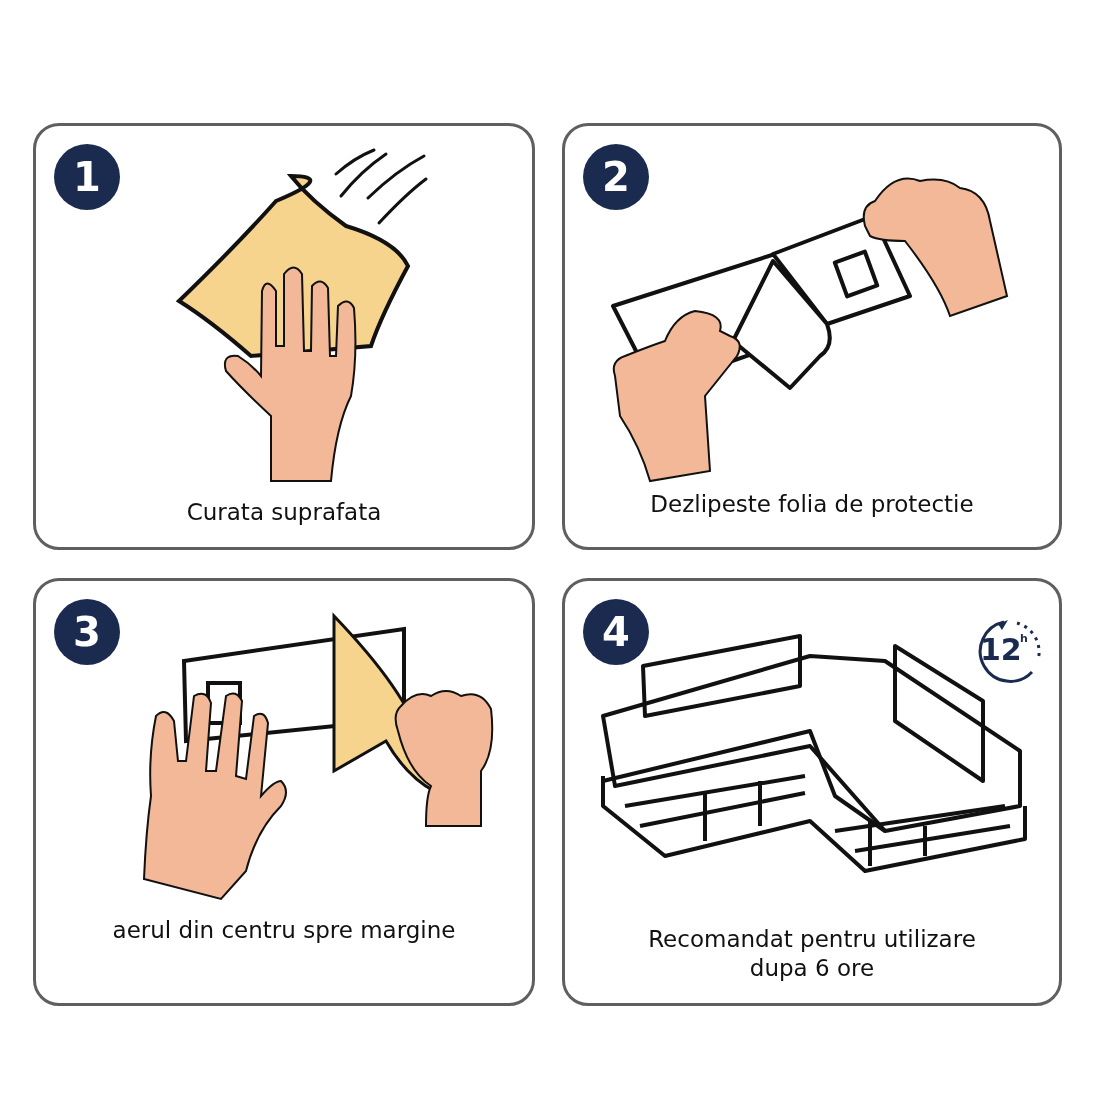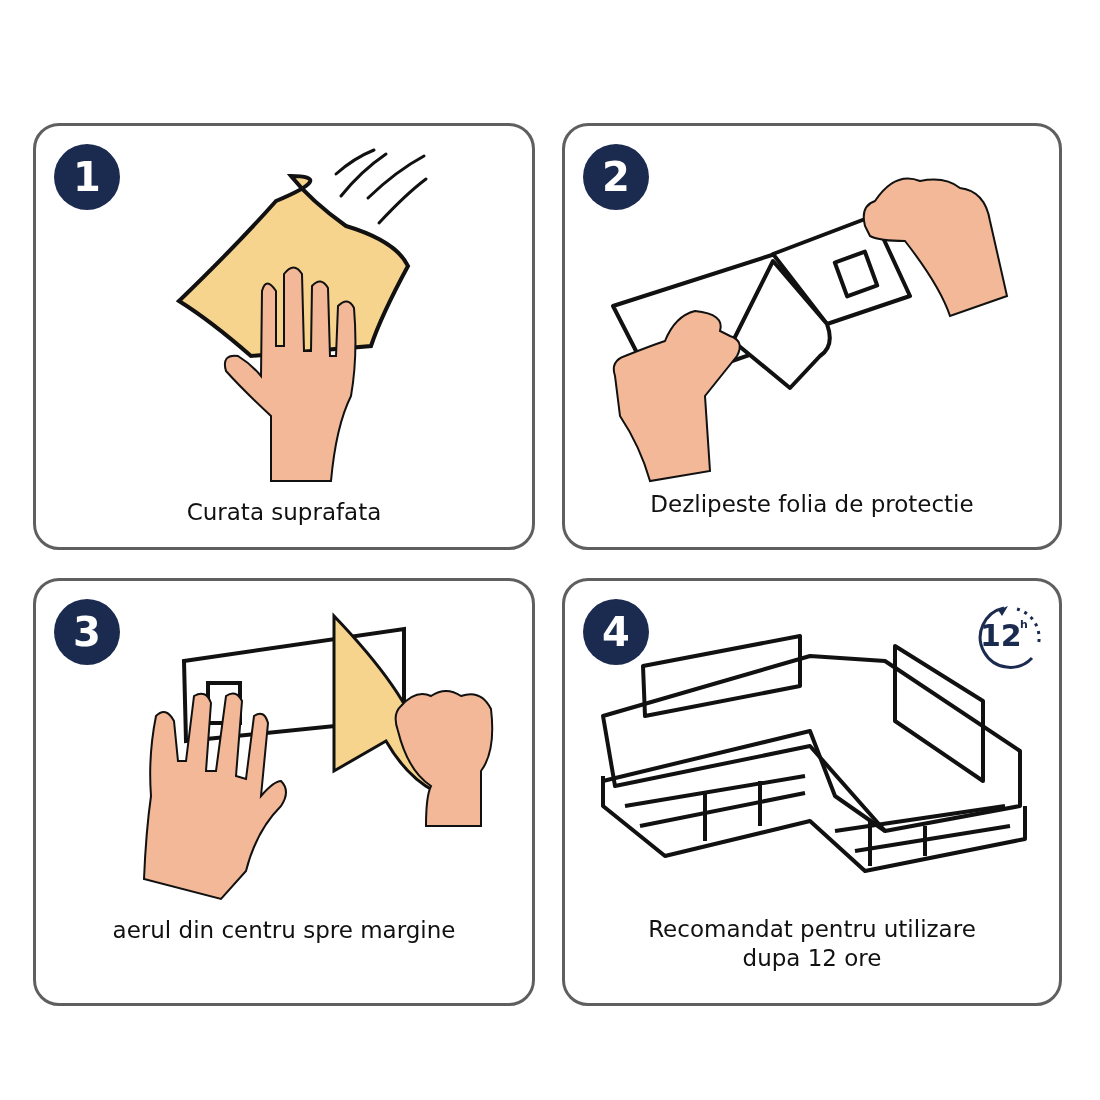--- a/index.html
+++ b/index.html
@@ -63,37 +63,37 @@
     <path d="M365 125 Q380 108 395 115 Q410 105 425 115 Q445 108 455 128 Q460 170 445 190 L445 245 L390 245 Q390 215 395 205 Q372 190 362 150 Q356 133 365 125 Z" fill="#f2b897" stroke="#111" stroke-width="2"></path>
     <path d="M108 298 Q110 250 115 215 Q112 175 120 135 Q130 125 138 140 L142 180 L150 180 L158 115 Q170 108 175 122 L170 190 L180 190 L190 115 Q200 108 206 120 L200 195 L210 198 L218 135 Q228 128 232 142 L225 215 Q238 200 245 200 Q255 210 245 225 Q220 250 210 290 L185 318 Z" fill="#f2b897" stroke="#111" stroke-width="2"></path>
   </svg>
   <div class="caption" style="top:335px;">
     <div>aerul din centru spre margine</div>
   </div>
 </div>
 
 <div class="card" style="left:562px;top:578px;width:500px;height:428px;">
   <div class="badge">4</div>
-  <div style="position:absolute;left:397px;top:15px;width:90px;height:80px;">
+  <div style="position:absolute;left:397px;top:29px;width:90px;height:80px;">
     <svg width="90" height="80" viewBox="0 0 90 80" style="position:absolute;left:0;top:0;">
       <path d="M42 12 A30 30 0 1 0 70 62" fill="none" stroke="#1b2b50" stroke-width="3"></path>
       <path d="M36 14 L46 10 L40 20 Z" fill="#1b2b50"></path>
       <path d="M55 13 A30 30 0 0 1 76 50" fill="none" stroke="#1b2b50" stroke-width="3" stroke-dasharray="3 5"></path>
     </svg>
     <span style="position:absolute;left:18px;top:22px;font-size:30px;font-weight:bold;color:#1b2b50;">12</span>
     <span style="position:absolute;left:58px;top:22px;font-size:11px;font-weight:bold;color:#1b2b50;">h</span>
   </div>
   <svg class="illus" width="500" height="428" viewBox="0 0 500 428">
     <g stroke="#111" stroke-width="4" fill="none" stroke-linejoin="round">
       <path d="M78 85 L235 55 L235 105 L80 135 Z"></path>
       <path d="M330 65 L418 120 L418 200 L330 140 Z"></path>
       <path d="M38 135 L245 75 L320 80 L455 170 L455 225 L320 250 L245 165 L50 205 Z"></path>
       <path d="M38 200 L245 150 L270 215 L320 250"></path>
       <path d="M38 195 L38 225 L100 275 L245 240 L300 290 L460 258 L460 225"></path>
       <path d="M60 225 L240 195 M75 245 L240 212 M270 250 L440 225 M290 270 L445 245"></path>
       <path d="M140 210 L140 260 M195 200 L195 245 M305 240 L305 285 M360 245 L360 275"></path>
     </g>
   </svg>
-  <div class="caption" style="top:334px;">
+  <div class="caption" style="top:344px;">
     <div>Recomandat pentru utilizare</div>
-    <div>dupa 12 ore</div>
+    <div>dupa 6 ore</div>
   </div>
 </div>
 
 </body></html>

